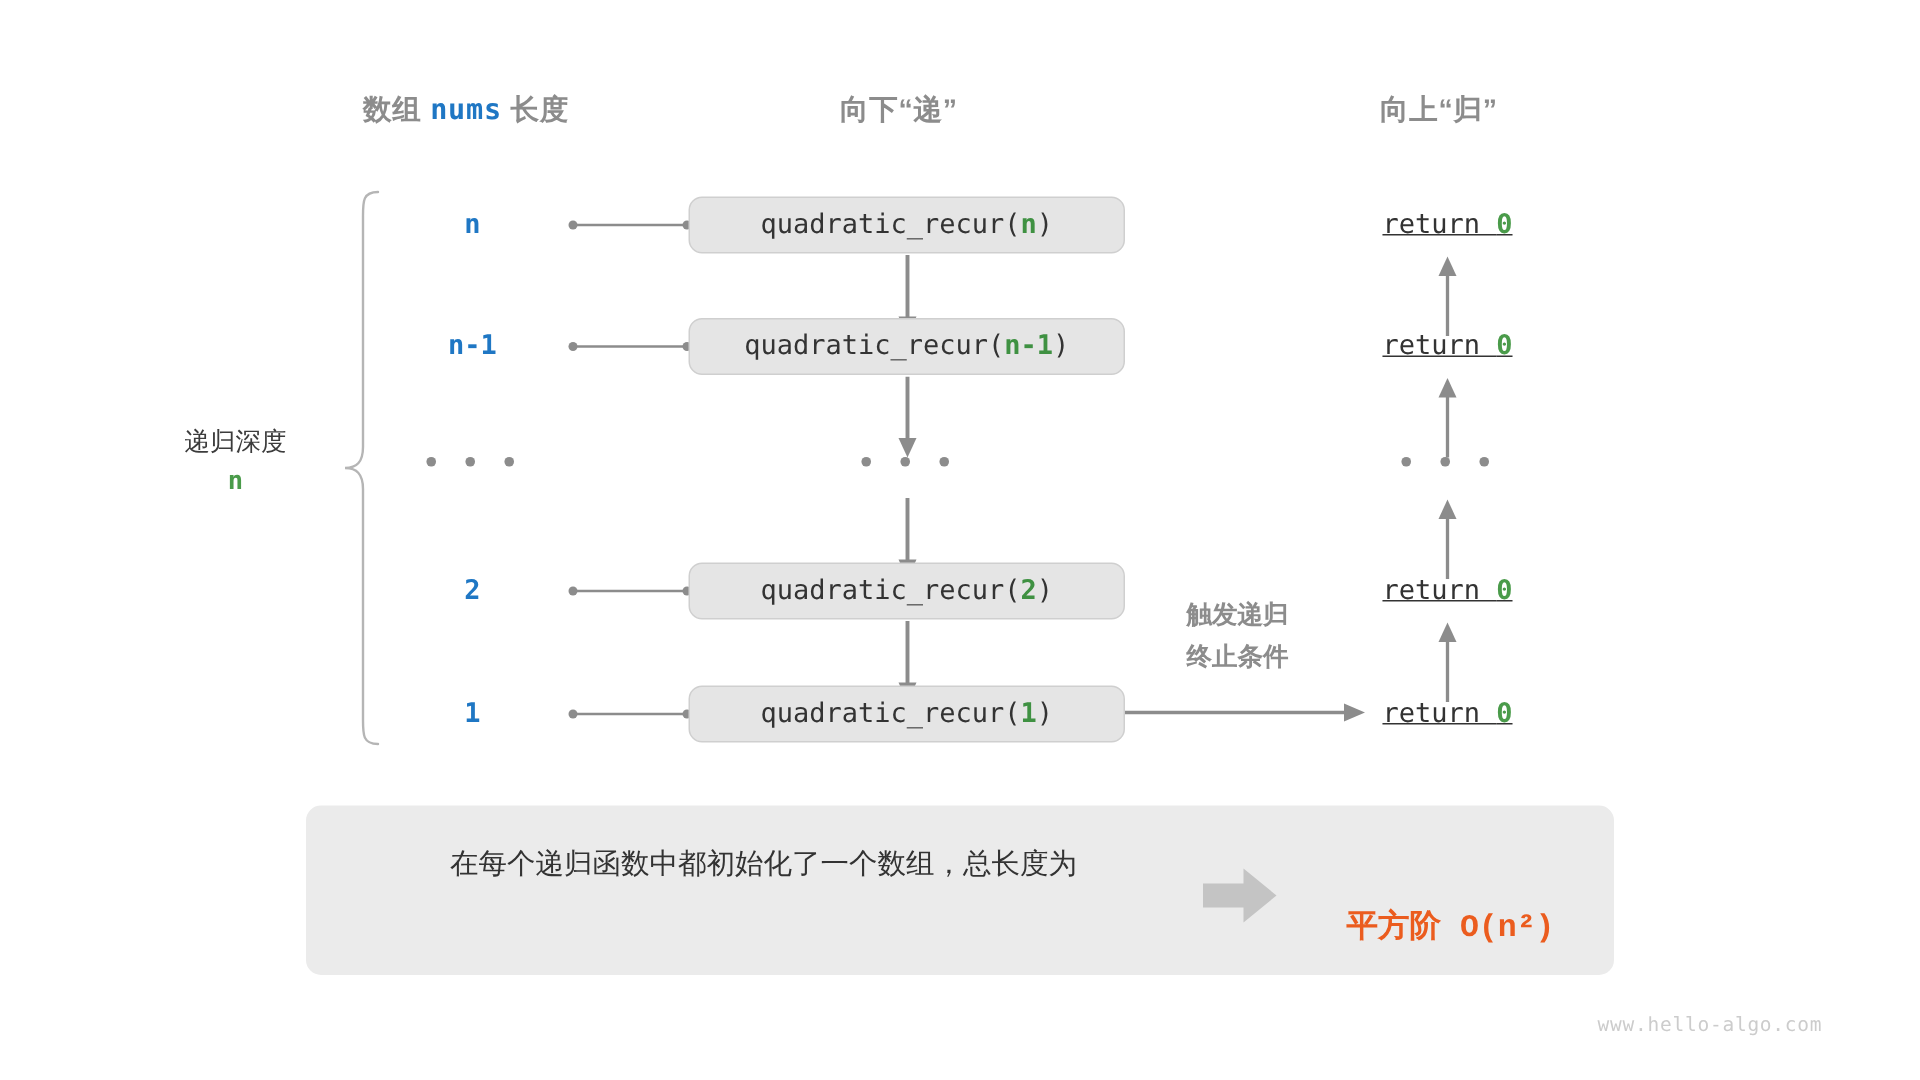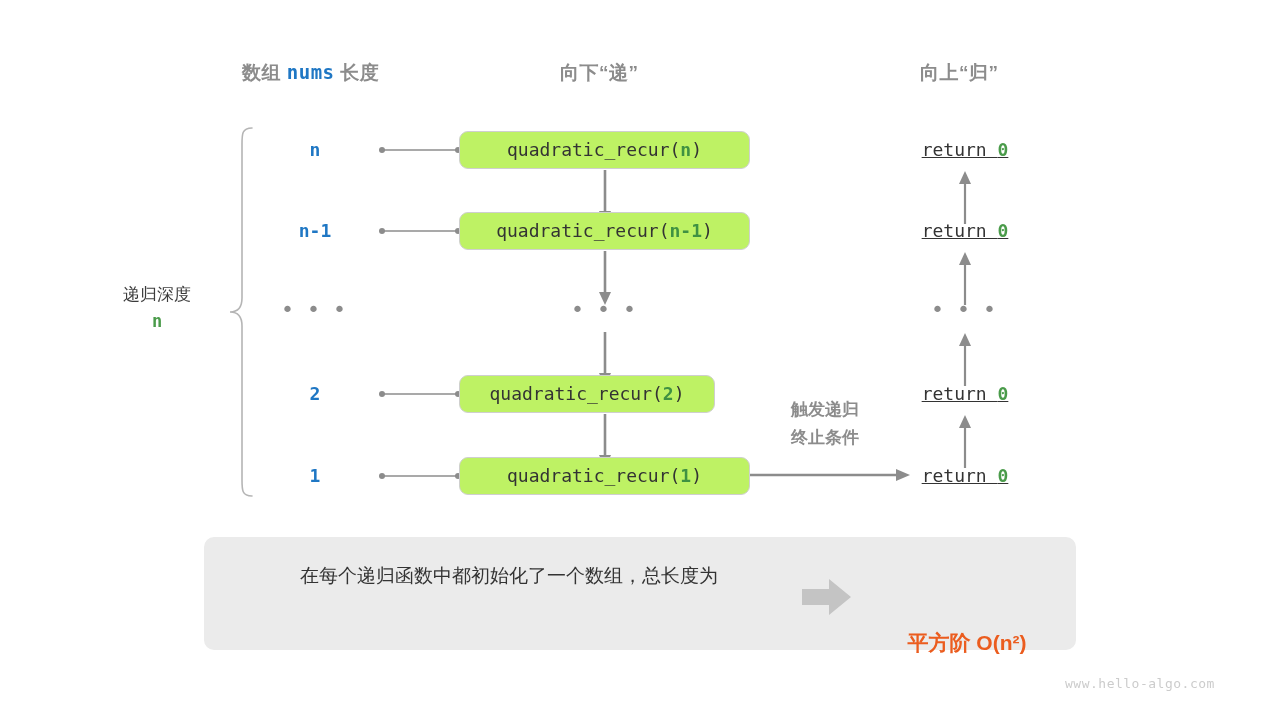--- a/index.html
+++ b/index.html
@@ -58,21 +58,21 @@
     font-weight: bold;
     font-size: 18px;
     text-align: center;
     white-space: nowrap;
     width: 80px;
   }
 
   
   .fn-box {
     box-sizing: border-box;
-    background: #bef264;
+    background: #e5e5e5;
     border: 1px solid #cfcfcf;
     border-radius: 9px;
     height: 38px;
     line-height: 36px;
     text-align: center;
     color: #333333;
     font-family: "DejaVu Sans Mono", monospace;
     font-size: 18px;
     white-space: nowrap;
   }
@@ -235,21 +235,21 @@
     <line x1="8" y1="54" x2="8" y2="12" stroke="#8c8c8c" stroke-width="2.2"></line>
     <polygon points="8,1 2,14 14,14" fill="#8c8c8c"></polygon>
   </svg>
 
   <div class="abs len-val" style="left:275px; top:383px;">2</div>
   <svg class="abs" style="left:378px; top:385px;" width="84" height="18">
     <line x1="5" y1="9" x2="79" y2="9" stroke="#8c8c8c" stroke-width="1.6"></line>
     <circle cx="4" cy="9" r="3" fill="#8c8c8c"></circle>
     <circle cx="80" cy="9" r="3" fill="#8c8c8c"></circle>
   </svg>
-  <div class="abs fn-box" style="left:459px; top:375px; width:256px;text-align:center;">
+  <div class="abs fn-box" style="left:459px; top:375px; width:291px;text-align:center;">
     <span>quadratic_recur(</span><span class="arg">2</span><span>)</span>
   </div>
   <div class="abs ret" style="left:900px; top:383px;">
     <span>return </span><span class="zero">0</span>
   </div>
 
   <svg class="abs" style="left:597px; top:414px;" width="16" height="58">
     <line x1="8" y1="0" x2="8" y2="44" stroke="#8c8c8c" stroke-width="2.6"></line>
     <polygon points="8,54 2,41 14,41" fill="#8c8c8c"></polygon>
   </svg>
@@ -282,17 +282,17 @@
   </div>
 
   <div class="abs summary" style="left:204px; top:537px; width:872px; height:113px;"></div>
 
   <div class="abs sum-line1" style="left:228px; top:563px; width:562px;">在每个递归函数中都初始化了一个数组，总长度为</div>
 
   <svg class="abs" style="left:802px; top:578px;" width="50" height="38">
     <polygon points="0,11 27,11 27,1 49,19 27,37 27,27 0,27" fill="#c4c4c4"></polygon>
   </svg>
 
-  <div class="abs sum-complexity" style="left:858px; top:629px; width:218px;">平方阶  O(n²)</div>
+  <div class="abs sum-complexity" style="left:858px; top:603px; width:218px;font-family:Liberation Mono, monospace;">平方阶  O(n²)</div>
 
   <div class="abs watermark" style="left:1065px; top:676px;text-align:center;">www.hello-algo.com</div>
 
 </div>
 
 </body></html>

